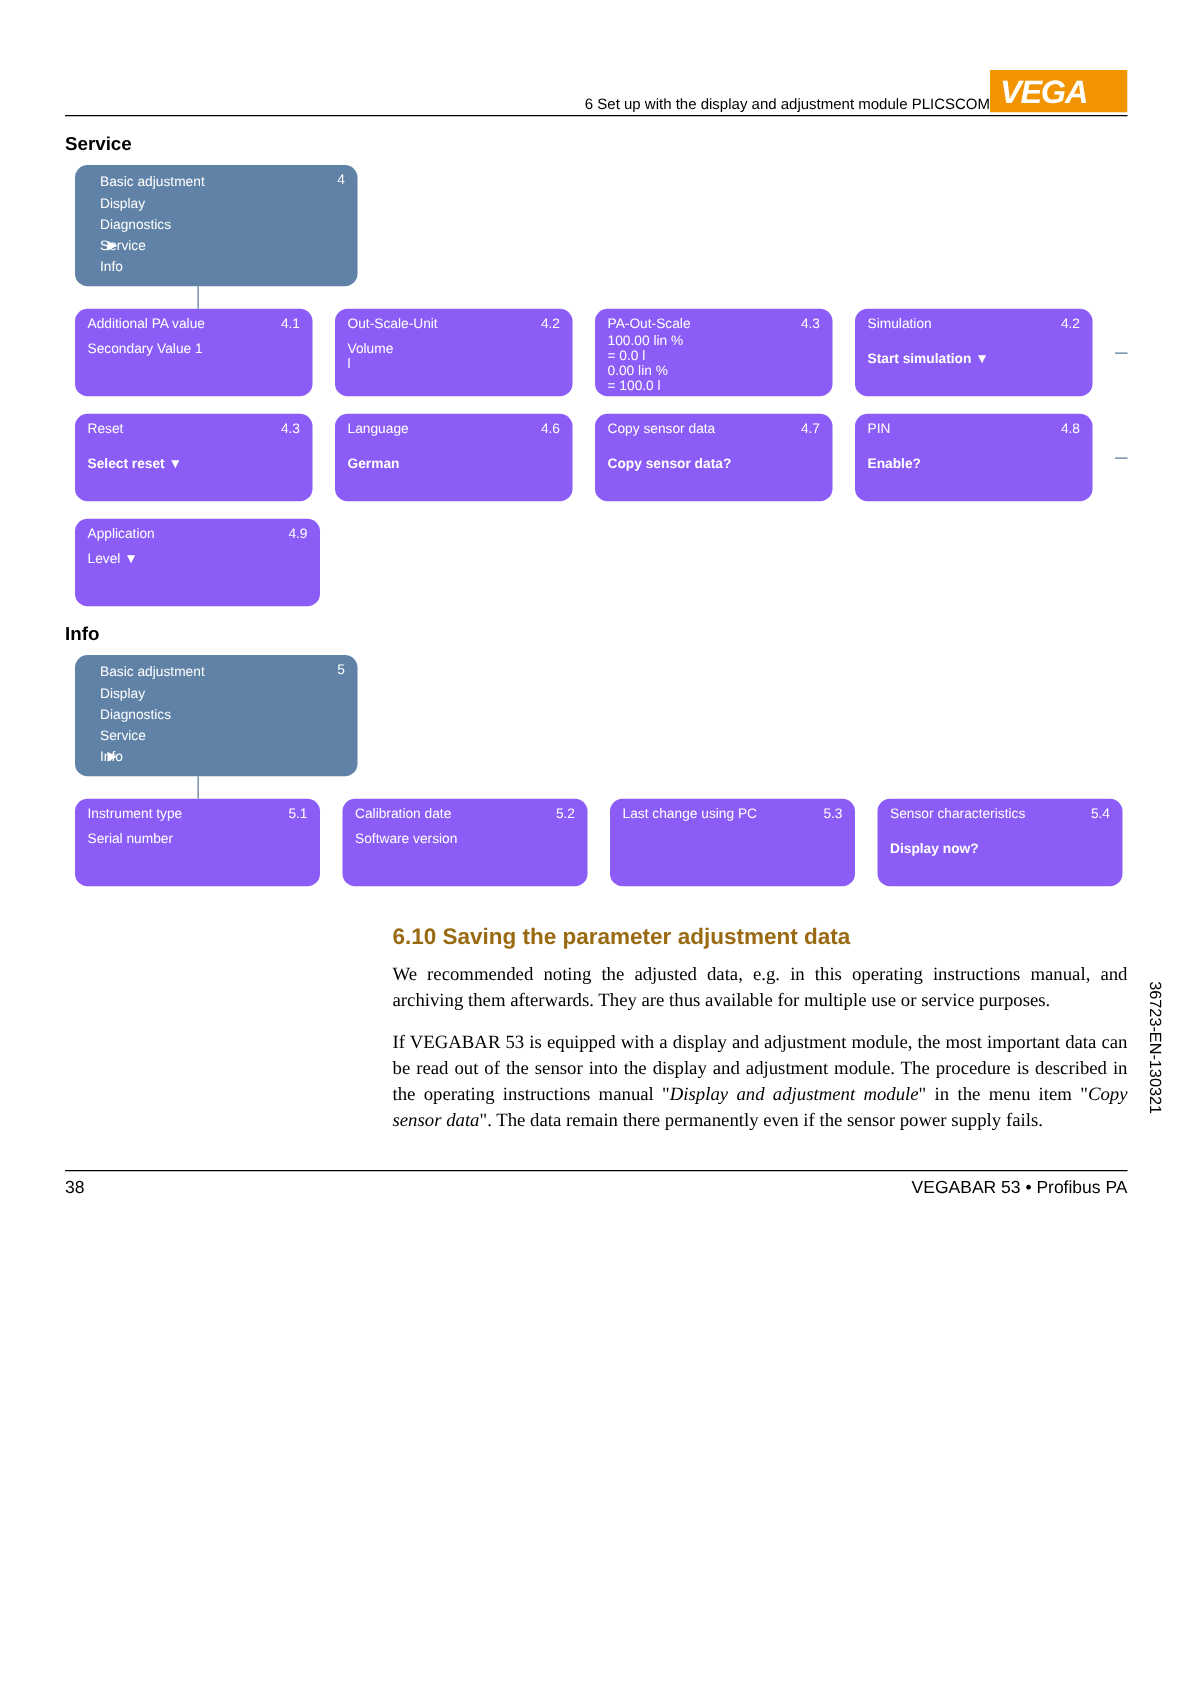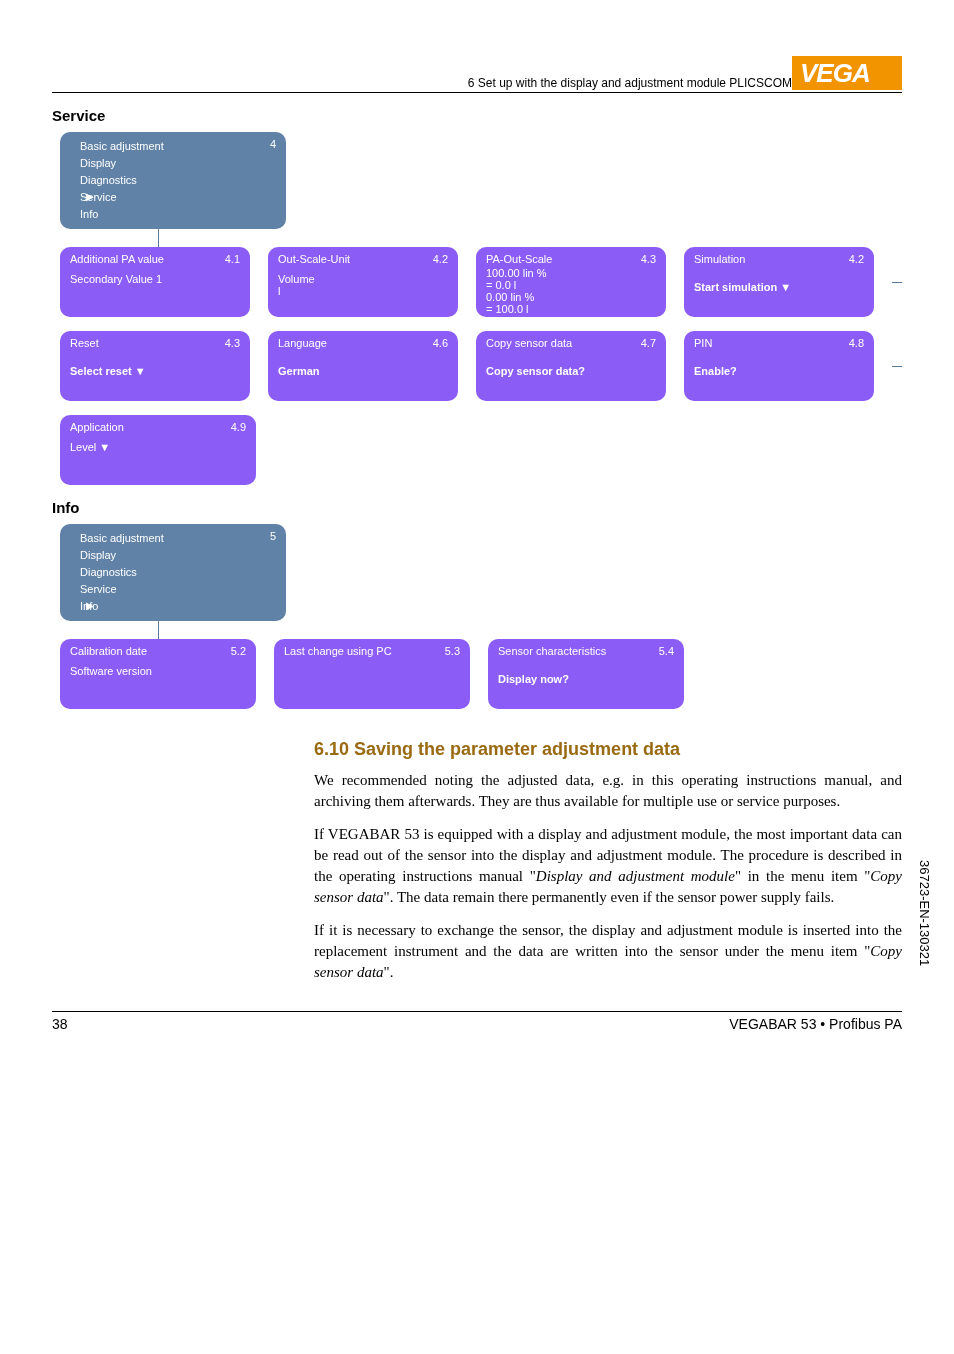--- a/index.html
+++ b/index.html
@@ -271,20 +271,31 @@
       <div>Display</div>
       <div>Diagnostics</div>
       <div>Service</div>
       <div style="position:relative"><span class="pointer">▶</span><span>Info</span></div>
     </div>
     <div class="v-conn-block"></div>
 
     <div class="row" style="margin-top:0">
       <div class="node">
         <div class="top-line">
+            <span>Instrument type</span>
+            <span>5.1</span>
+          </div>
+        <div class="body">
+          <div></div>
+          <div></div>
+          <div>Serial number</div>
+        </div>
+      </div>
+      <div class="node">
+        <div class="top-line">
             <span>Calibration date</span>
             <span>5.2</span>
           </div>
         <div class="body">
           <div></div>
           <div>Software version</div>
         </div>
       </div>
       <div class="node">
         <div class="top-line">
@@ -301,23 +312,20 @@
       </div>
     </div>
   </div>
 
   <div class="body-column">
     <div class="body-heading">6.10  Saving the parameter adjustment data</div>
     <p class="body-text">We recommended noting the adjusted data, e.g. in this operating instructions manual, and archiving them afterwards. They are thus available for multiple use or service purposes.</p>
     <p class="body-text">
       <span>If VEGABAR 53 is equipped with a display and adjustment module, the most important data can be read out of the sensor into the display and adjustment module. The procedure is described in the operating instructions manual "</span><span class="ital">Display and adjustment module</span><span>" in the menu item "</span><span class="ital">Copy sensor data</span><span>". The data remain there permanently even if the sensor power supply fails.</span>
     </p>
-    <p class="body-text">
-      <span>If it is necessary to exchange the sensor, the display and adjustment module is inserted into the replacement instrument and the data are written into the sensor under the menu item "</span><span class="ital">Copy sensor data</span><span>".</span>
-    </p>
   </div>
 
   <div class="side-code">36723-EN-130321</div>
 
   <div class="footer">
     <span>38</span>
     <span>VEGABAR 53 • Profibus PA</span>
   </div>
 
 </div>

